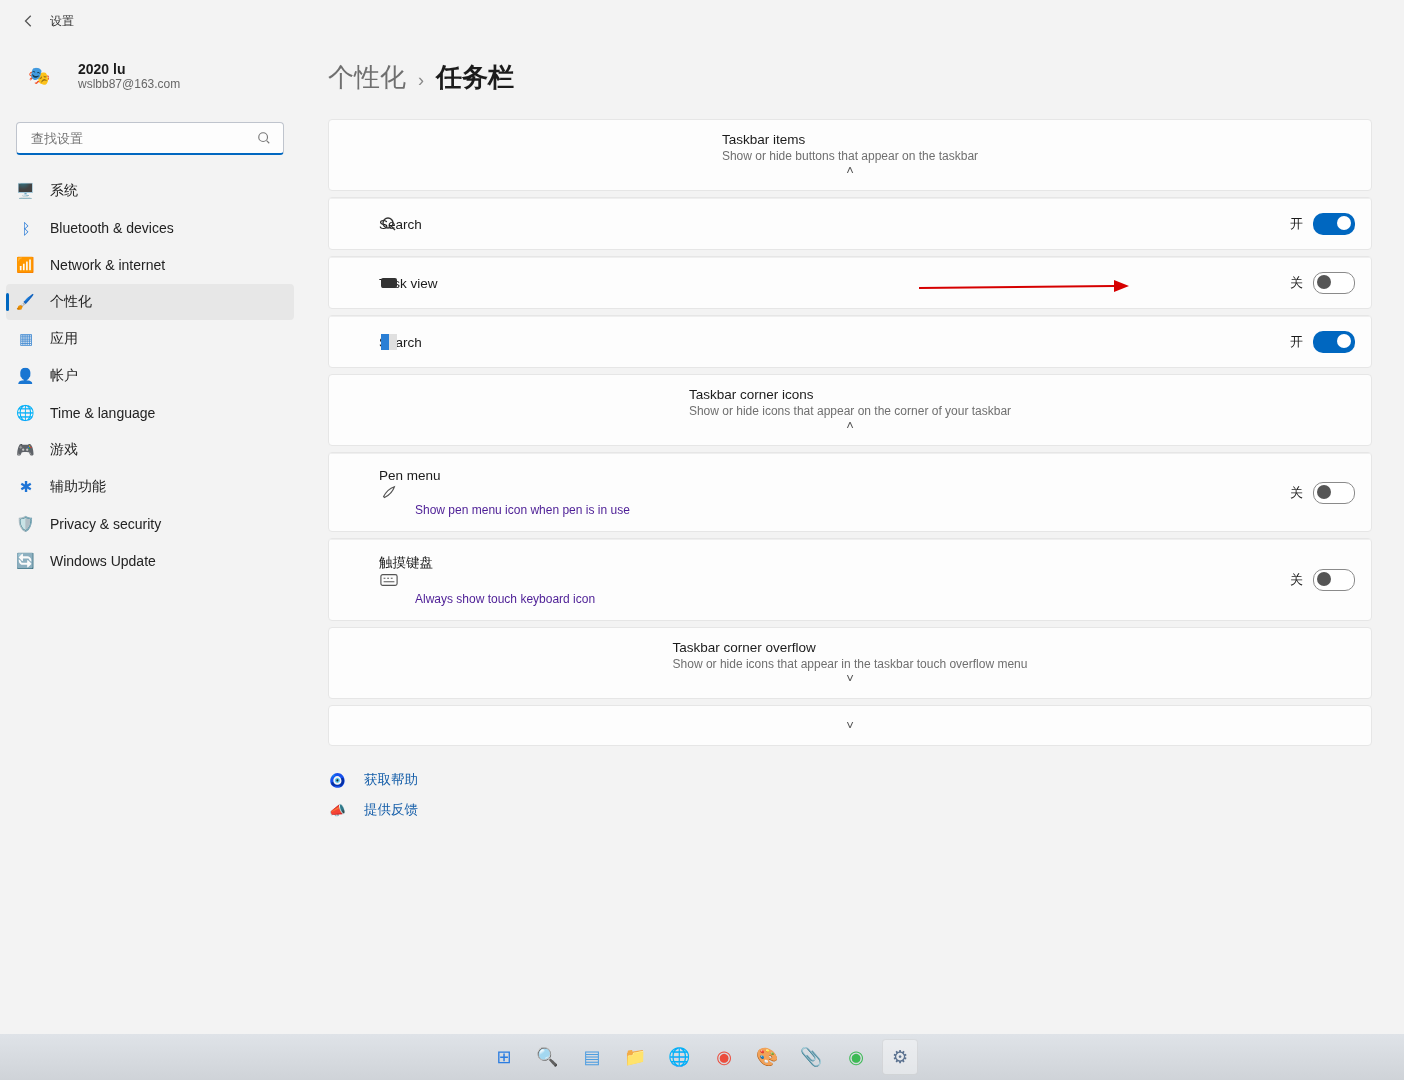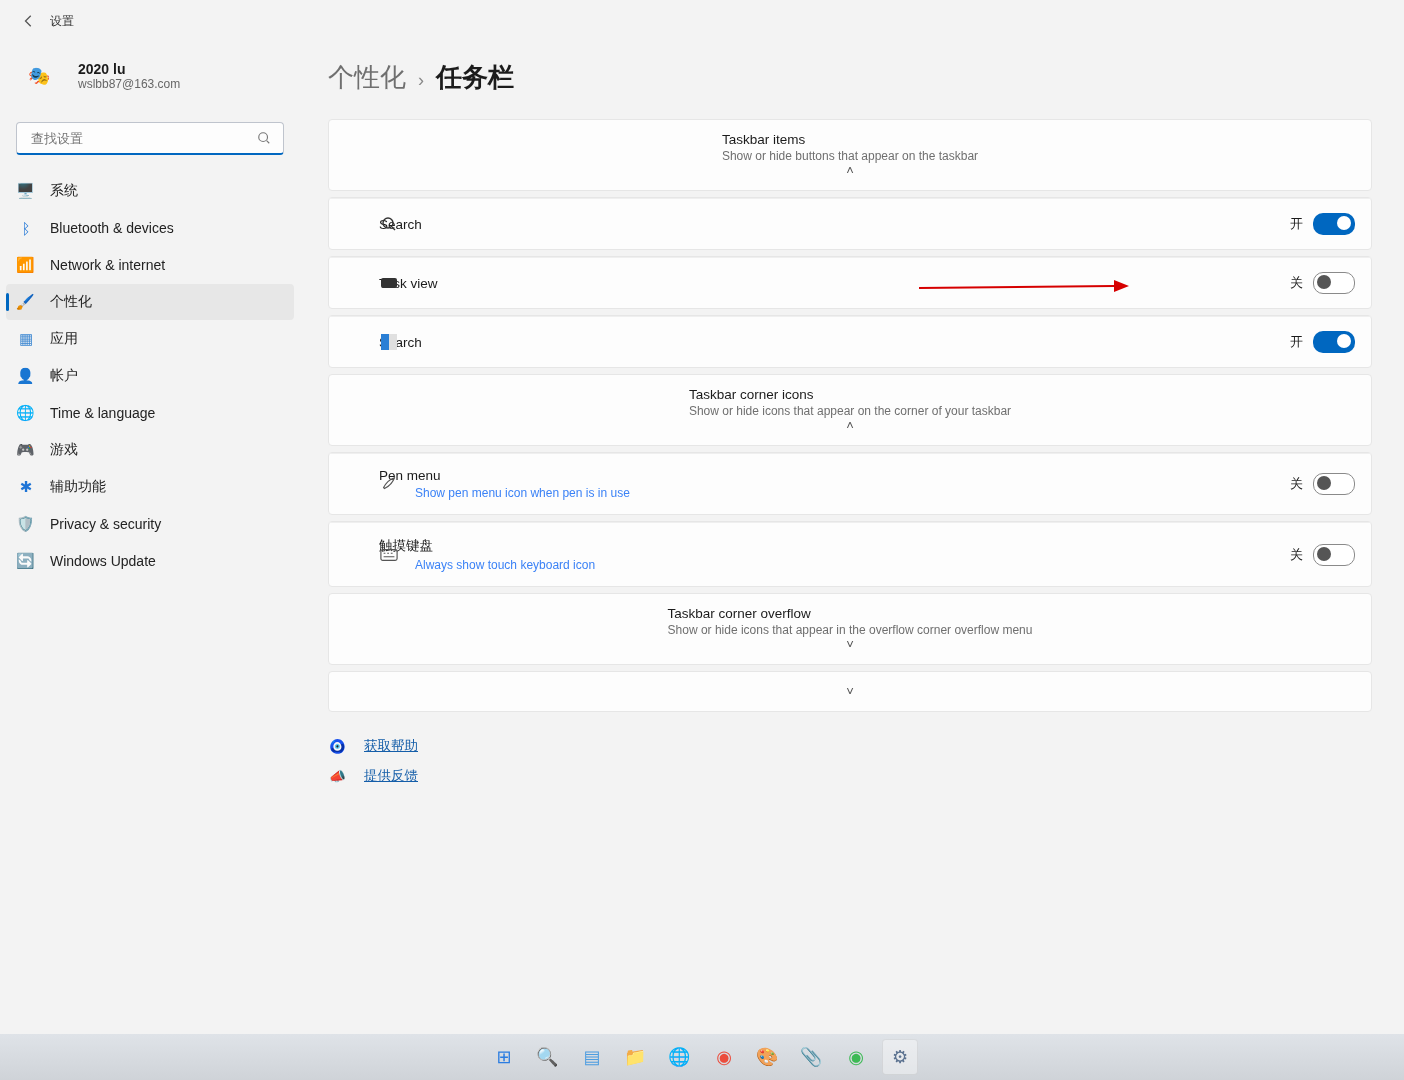--- a/index.html
+++ b/index.html
@@ -32,35 +32,35 @@
   .card{border:1px solid #e6e6e6;border-radius:4px;background:#fdfdfd;margin-bottom:6px;}
   .group{margin-bottom:6px;}
   .sec-header{display:flex;align-items:center;justify-content:space-between;padding:12px 16px;cursor:default;flex-direction:column;}
   .sec-titles .t1{font-size:13.5px;}
   .sec-titles .t2{font-size:12px;color:#6f6f6f;margin-top:2px;}
   .chev{color:#555;font-size:13px;}
   .row{display:flex;align-items:center;justify-content:space-between;padding:14px 16px 14px 50px;border-top:1px solid #efefef;position:relative;}
   .row .r-icon{position:absolute;left:50px;width:20px;height:20px;display:flex;align-items:center;justify-content:center;color:#333;}
   .row .r-left{display:flex;align-items:center;}
   .row .r-label{font-size:13.5px;}
-  .row .r-sub{font-size:12px;color:#3b82f6;margin-left:36px;margin-top:3px;}
+  .row .r-sub{font-size:12px;color:#4c1d95;margin-left:36px;margin-top:20px;}
   .row .r-right{display:flex;align-items:center;gap:10px;}
   .state{font-size:13px;}
   .toggle{width:40px;height:20px;border-radius:10px;position:relative;border:1px solid transparent;}
   .toggle.on{background:#0067c0;}
   .toggle.off{background:#bcbcbc;}
   .toggle .knob{position:absolute;top:2px;width:14px;height:14px;border-radius:50%;background:#fff;}
   .toggle.on .knob{right:3px;}
   .toggle.off .knob{left:3px;background:#fff;}
   .toggle.off{background:#fff;border:1px solid #8a8a8a;}
   .toggle.off .knob{background:#555;}
   .links{margin-top:24px;display:flex;flex-direction:column;gap:10px;padding-bottom:40px;}
   .link-row{display:flex;align-items:center;gap:16px;color:#0a5fb4;font-size:13.5px;}
   .link-row .lk-icon{width:20px;height:20px;display:flex;align-items:center;justify-content:center;color:#333;}
-  .link-row .lk-text{color:#155ea9;text-decoration:underline;}
+  .link-row .lk-text{color:#155ea9;}
   
   .arrow{position:absolute;pointer-events:none;}
   
   .taskbar{position:absolute;left:0;right:0;bottom:0;height:46px;background:linear-gradient(#dfe3e8,#cfd3d8);display:flex;align-items:center;justify-content:center;gap:8px;}
   .tb-item{width:36px;height:36px;border-radius:4px;display:flex;align-items:center;justify-content:center;font-size:18px;}
   .tb-item.active{background:rgba(255,255,255,.4);box-shadow:inset 0 0 0 1px rgba(0,0,0,.08);}
   .rect{width:16px;height:10px;border-radius:2px;}
   
   .widgets-ic{display:flex;width:16px;height:16px;}
   .widgets-ic div{flex:1;}
@@ -289,21 +289,21 @@
 
   </div>
           </div>
         </div>
     </div>
 
     <div class="card">
       <div class="sec-header">
         <div class="sec-titles">
           <div class="t1">Taskbar corner overflow</div>
-          <div class="t2">Show or hide icons that appear in the overflow corner overflow menu</div>
+          <div class="t2">Show or hide icons that appear in the taskbar touch overflow menu</div>
         </div>
         <div class="chev">˅</div>
       </div>
     </div>
 
     <div class="card">
       <div class="sec-header">
         <div class="chev">˅</div>
       </div>
     </div>

